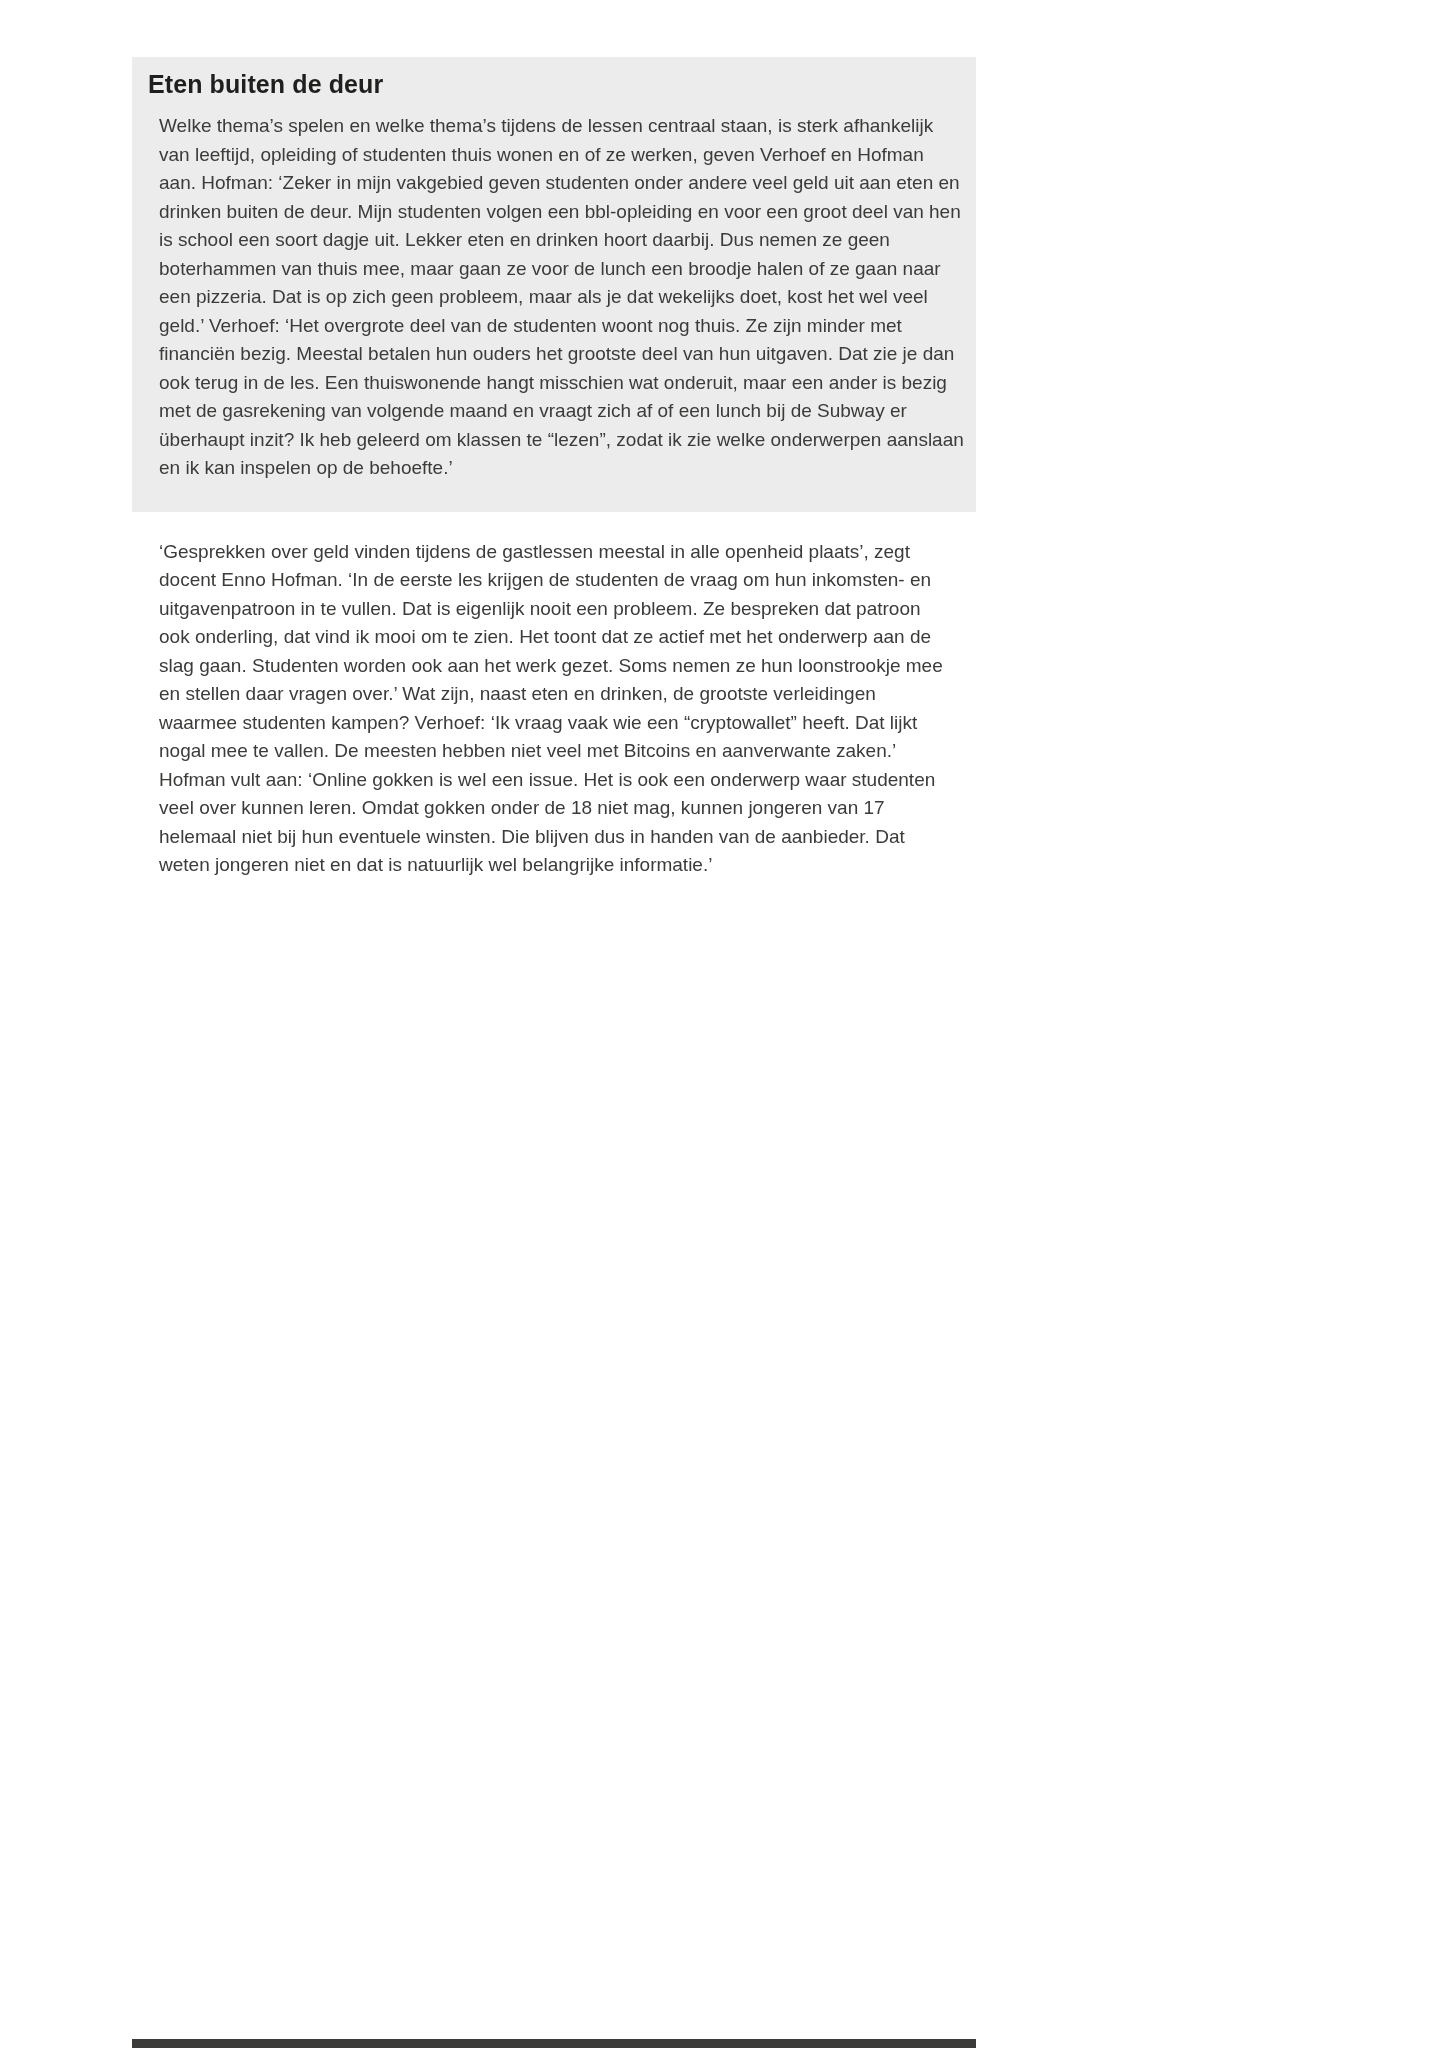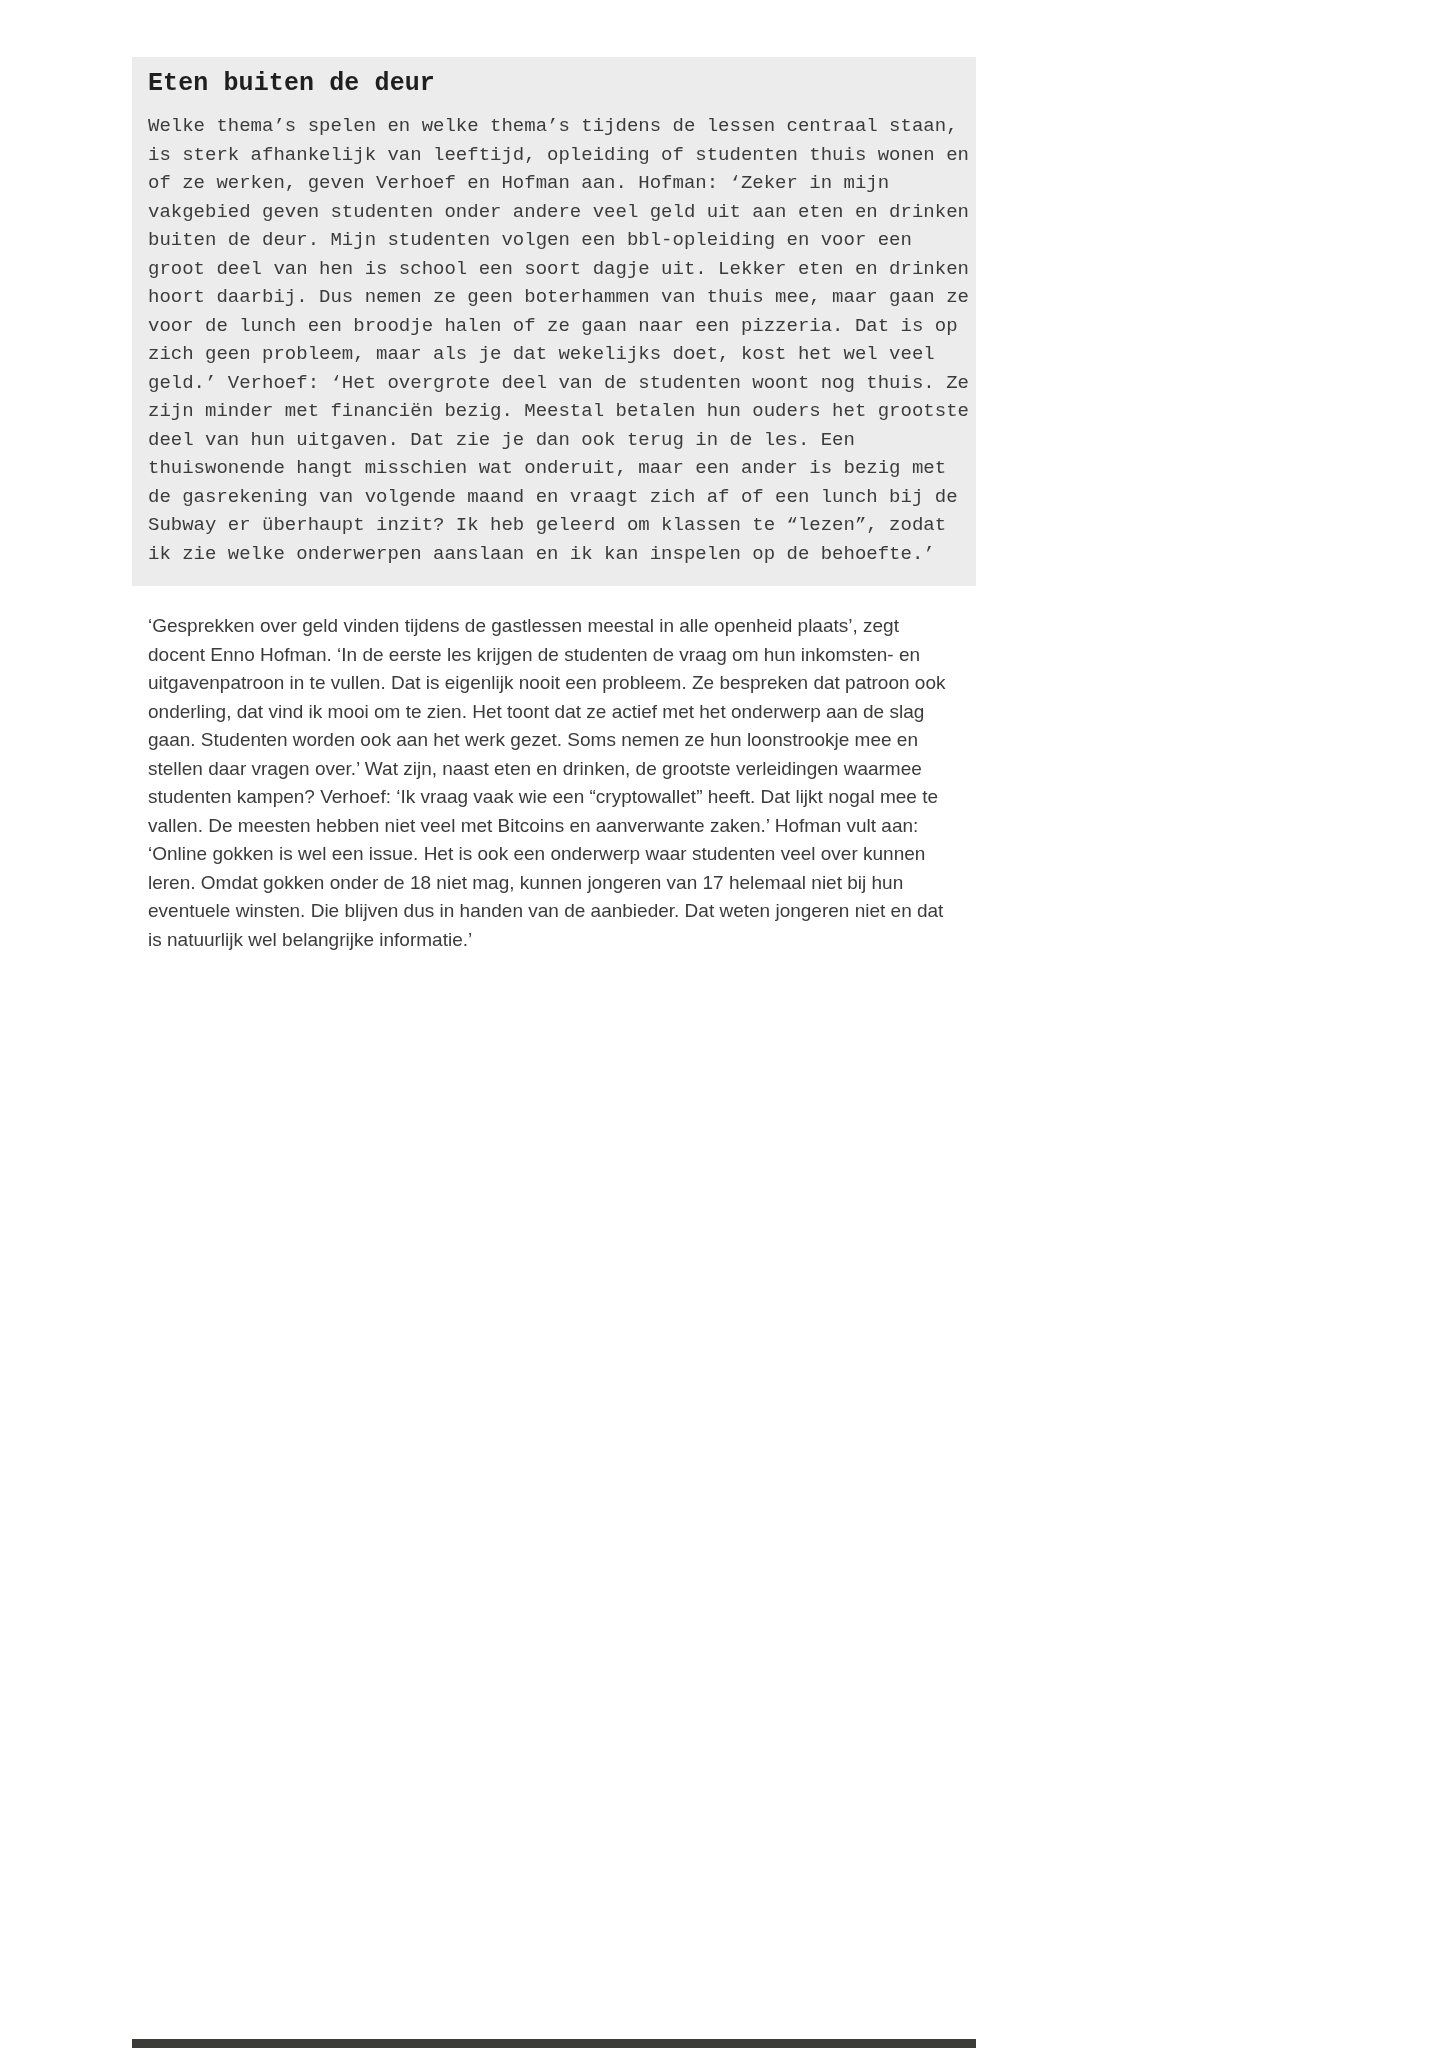--- a/index.html
+++ b/index.html
@@ -20,37 +20,36 @@
     top: 57px;
     width: 844px;
   }
   .section {
     box-sizing: border-box;
     width: 100%;
   }
   .section-gray {
     background: #ececec;
     padding: 12px 0 18px 16px;
-    font-family: Liberation Mono, monospace;
   }
   .section-white {
     background: transparent;
     padding: 0 16px;
     margin-top: 26px;
   }
   .section h2 {
     margin: 0 0 13px 0;
     font-size: 25px;
     line-height: 30px;
     font-weight: 700;
     color: #1f1f1e;
     letter-spacing: 0.1px;
   }
   .section p {
-    margin: 0;
+    margin: 11px;
     font-size: 19px;
     line-height: 28.5px;
     color: #3b3b3a;
   }
   .bottom-bar {
     position: absolute;
     left: 132px;
     bottom: 0;
     width: 844px;
     height: 9px;

